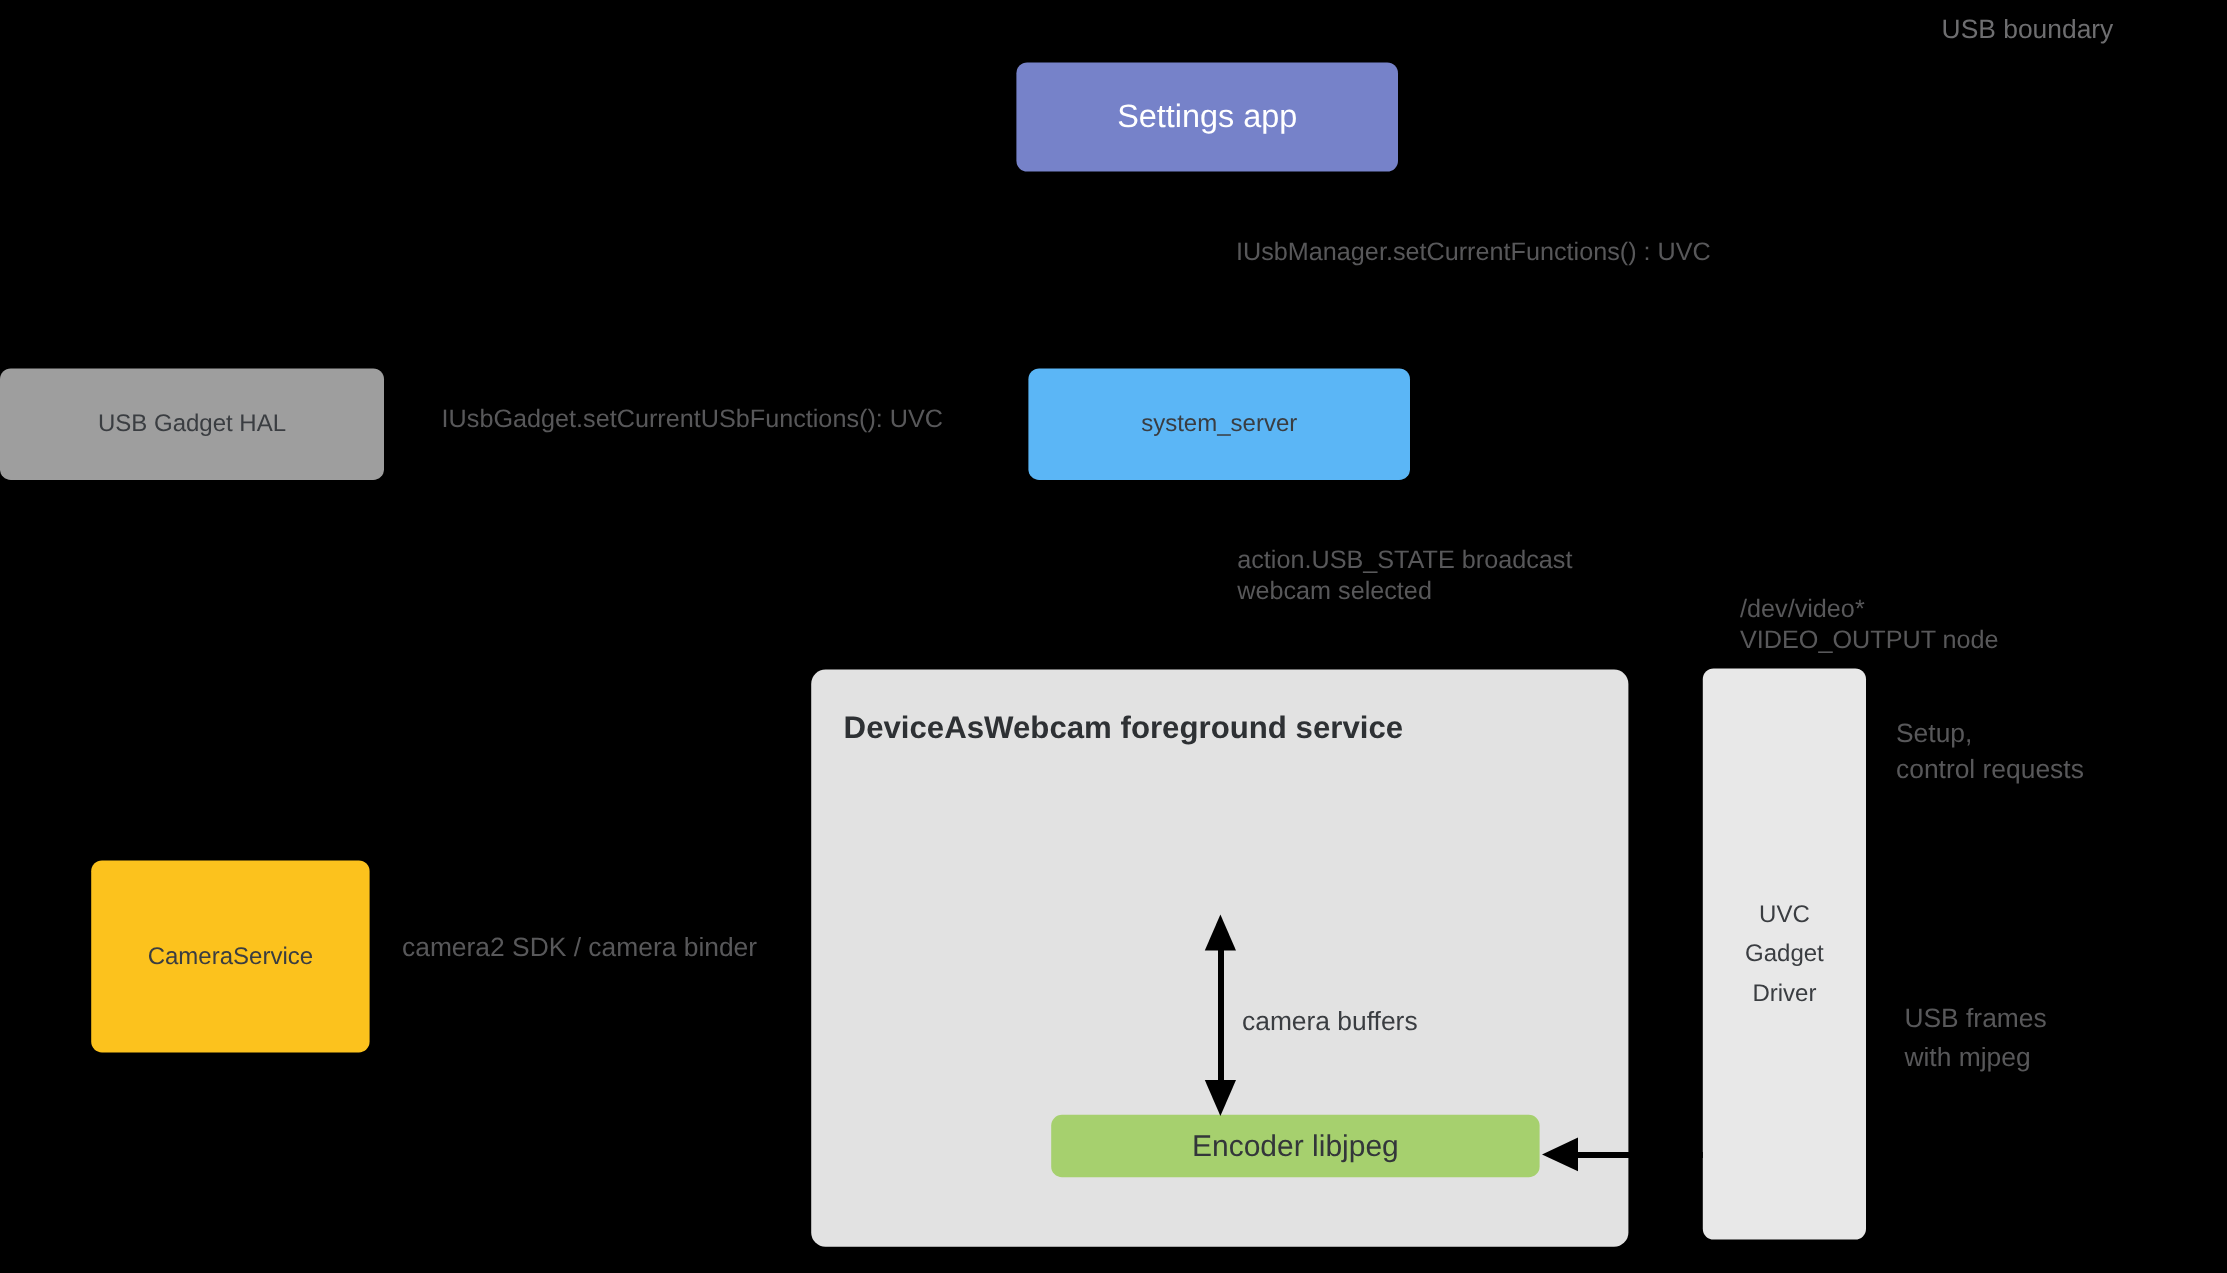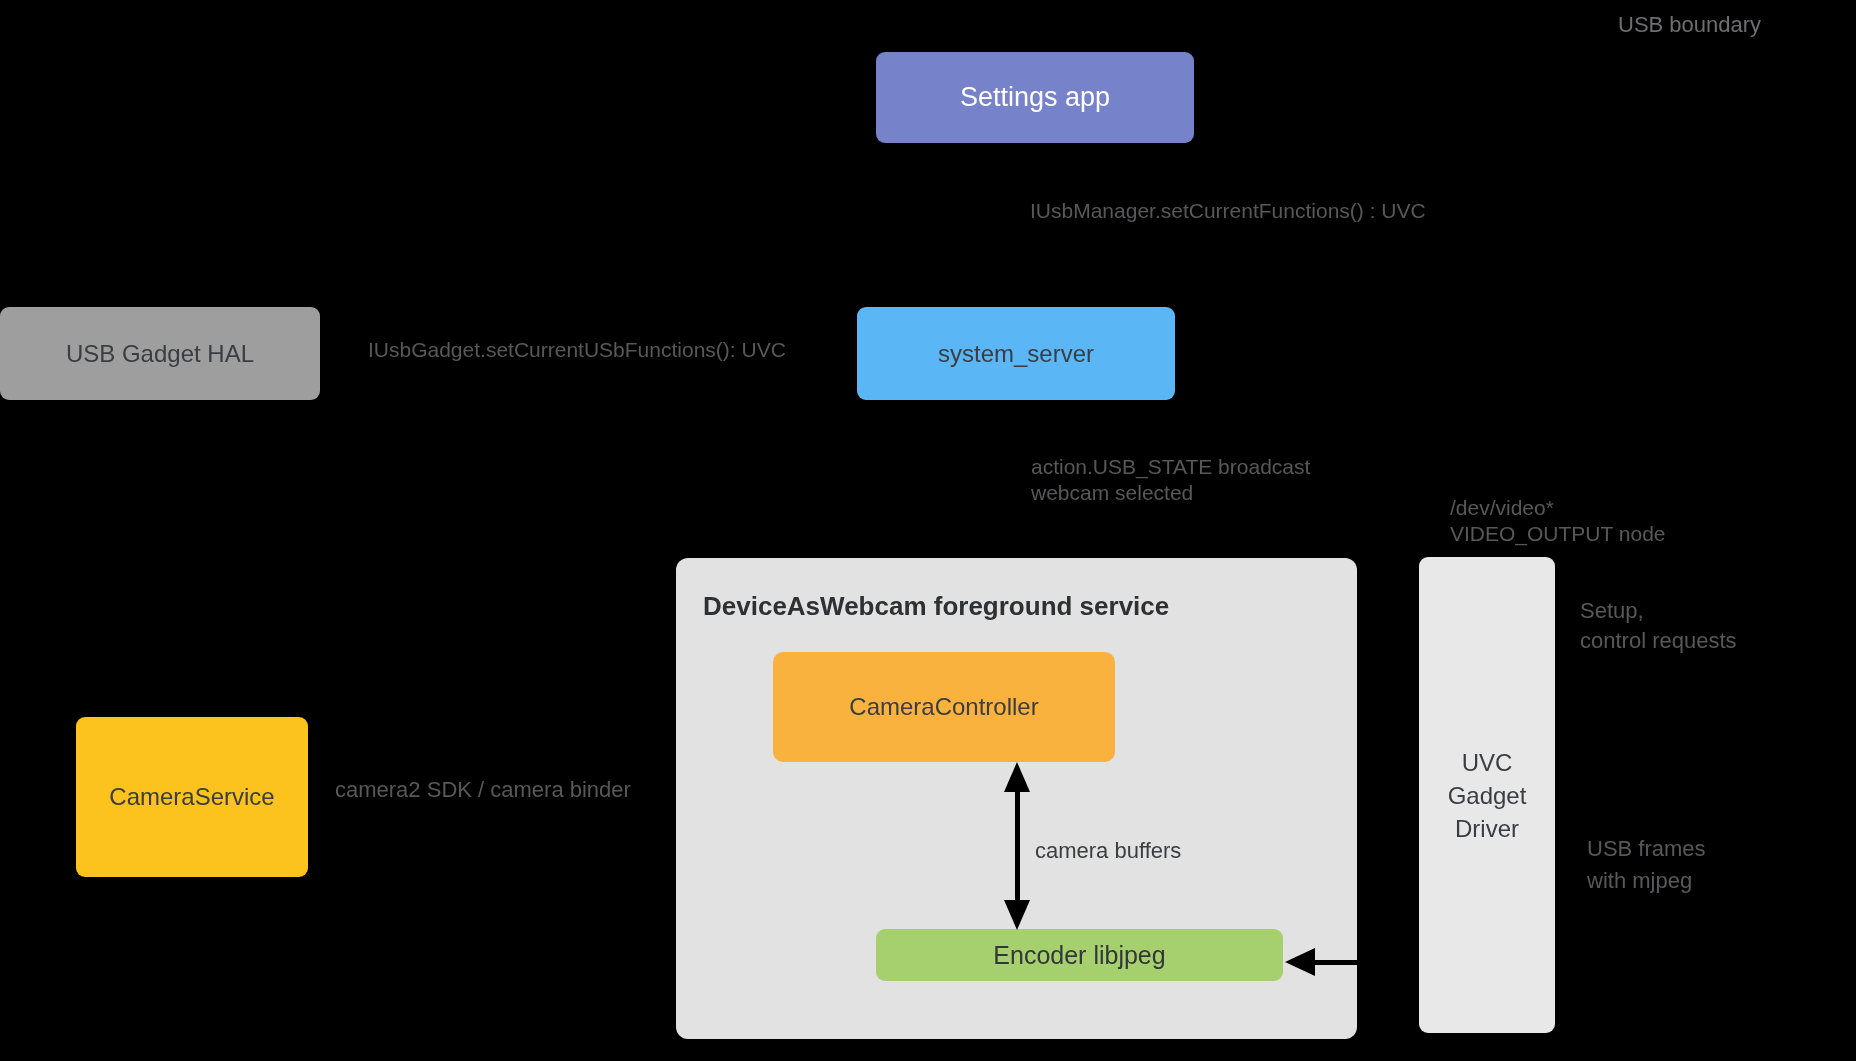--- a/index.html
+++ b/index.html
@@ -1,24 +1,24 @@
 <!DOCTYPE html>
 <html style="--background: #000000; --settings-app: #7682C9; --system-server: #5BB6F6; --usb-gadget-hal: #9E9E9E; --uvc-device: #9E9E9E; --daw-container: #E2E2E2; --uvc-gadget-driver: #E8E8E8; --camera-controller: #FAB23F; --camera-service: #FCC21D; --encoder: #A6D06E; --arrow: #000000; --label-text: #58585A; --box-text: #3A3D41;"><head>
 <meta charset="utf-8">
 <style>
   html,body{margin:0;padding:0;background:#000;}
   .canvas{
     position:relative;width:1856px;height:1061px;background:var(--background,#000);
     font-family:"Liberation Sans",sans-serif;overflow:hidden;
   }
   .node{position:absolute;display:flex;align-items:center;justify-content:center;
-    border-radius:9px;font-size:24px;color:var(--box-text,#3A3D41);}
+    border-radius:9px;font-size:20px;color:var(--box-text,#3A3D41);}
   .label{position:absolute;color:var(--label-text,#58585A);font-size:21px;white-space:pre-line;}
   
-  .settings-app{left:876px;top:52px;width:318px;height:91px;background:var(--settings-app,#7682C9);color:#fff;font-size:27px;}
+  .settings-app{left:847px;top:52px;width:318px;height:91px;background:var(--settings-app,#7682C9);color:#fff;font-size:27px;}
   .usb-gadget-hal{left:0;top:307px;width:320px;height:93px;background:var(--usb-gadget-hal,#9E9E9E);}
   .system-server{left:857px;top:307px;width:318px;height:93px;background:var(--system-server,#5BB6F6);}
   .daw-container{position:absolute;left:676px;top:558px;width:681px;height:481px;background:var(--daw-container,#E2E2E2);border-radius:12px;}
   .daw-title{position:absolute;left:27px;top:33px;font-weight:bold;font-size:26px;color:#2E3134;}
   .camera-controller{left:773px;top:652px;width:342px;height:110px;background:var(--camera-controller,#FAB23F);border-radius:10px;}
   .uvc-device{position:absolute;left:703px;top:868px;width:632px;height:145px;background:var(--uvc-device,#9E9E9E);border-radius:9px;}
   .uvc-device-title{position:absolute;left:14px;top:20px;font-weight:bold;font-size:25px;color:#2E3134;}
   .encoder{left:876px;top:929px;width:407px;height:52px;background:var(--encoder,#A6D06E);font-size:25px;color:#33363A;border-radius:9px;}
   .camera-service{left:76px;top:717px;width:232px;height:160px;background:var(--camera-service,#FCC21D);}
   .uvc-driver{left:1419px;top:557px;width:136px;height:476px;background:var(--uvc-gadget-driver,#E8E8E8);text-align:center;white-space:pre-line;line-height:33px;}
@@ -55,21 +55,20 @@
   <div class="line conn-h1"></div>
   <div class="line conn-h2"></div>
 
   <div class="daw-container">
     <div class="daw-title">DeviceAsWebcam foreground service</div>
   </div>
 
   <div class="node settings-app">Settings app</div>
   <div class="node usb-gadget-hal">USB Gadget HAL</div>
   <div class="node system-server">system_server</div>
-  <div class="node camera-controller">CameraController</div>
   <div class="node encoder">Encoder libjpeg</div>
   <div class="node camera-service">CameraService</div>
   <div class="node uvc-driver">UVC
 Gadget
 Driver</div>
 
   <div class="line buf-shaft"></div>
   <div class="head head-up"></div>
   <div class="head head-down"></div>
   <div class="line frames-shaft"></div>

